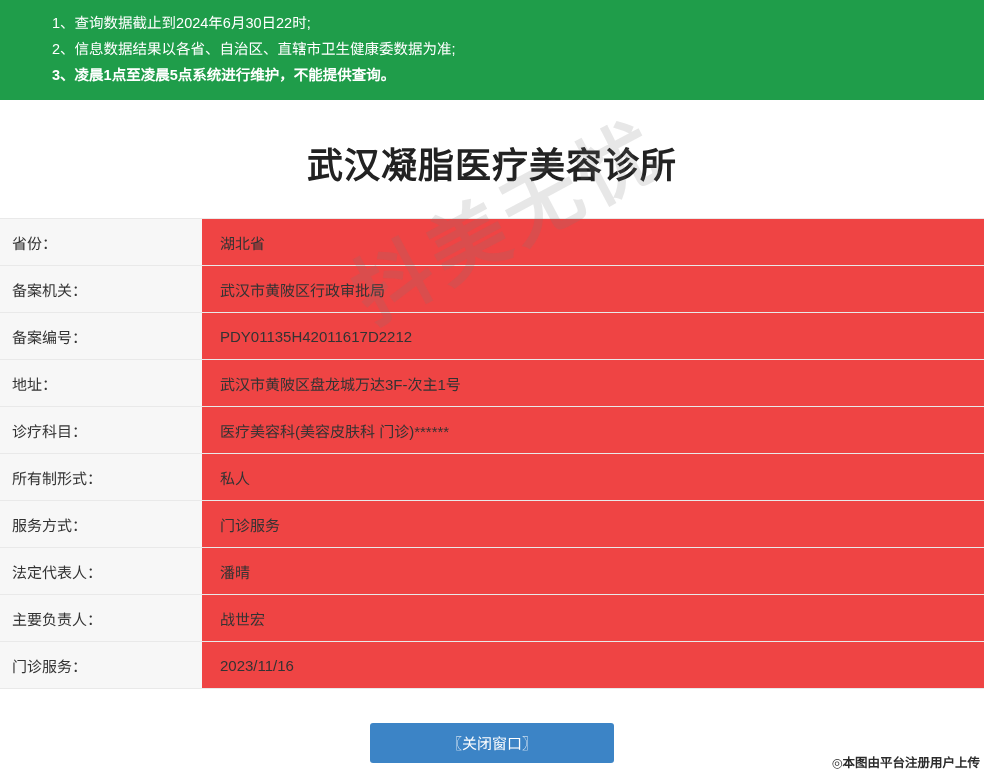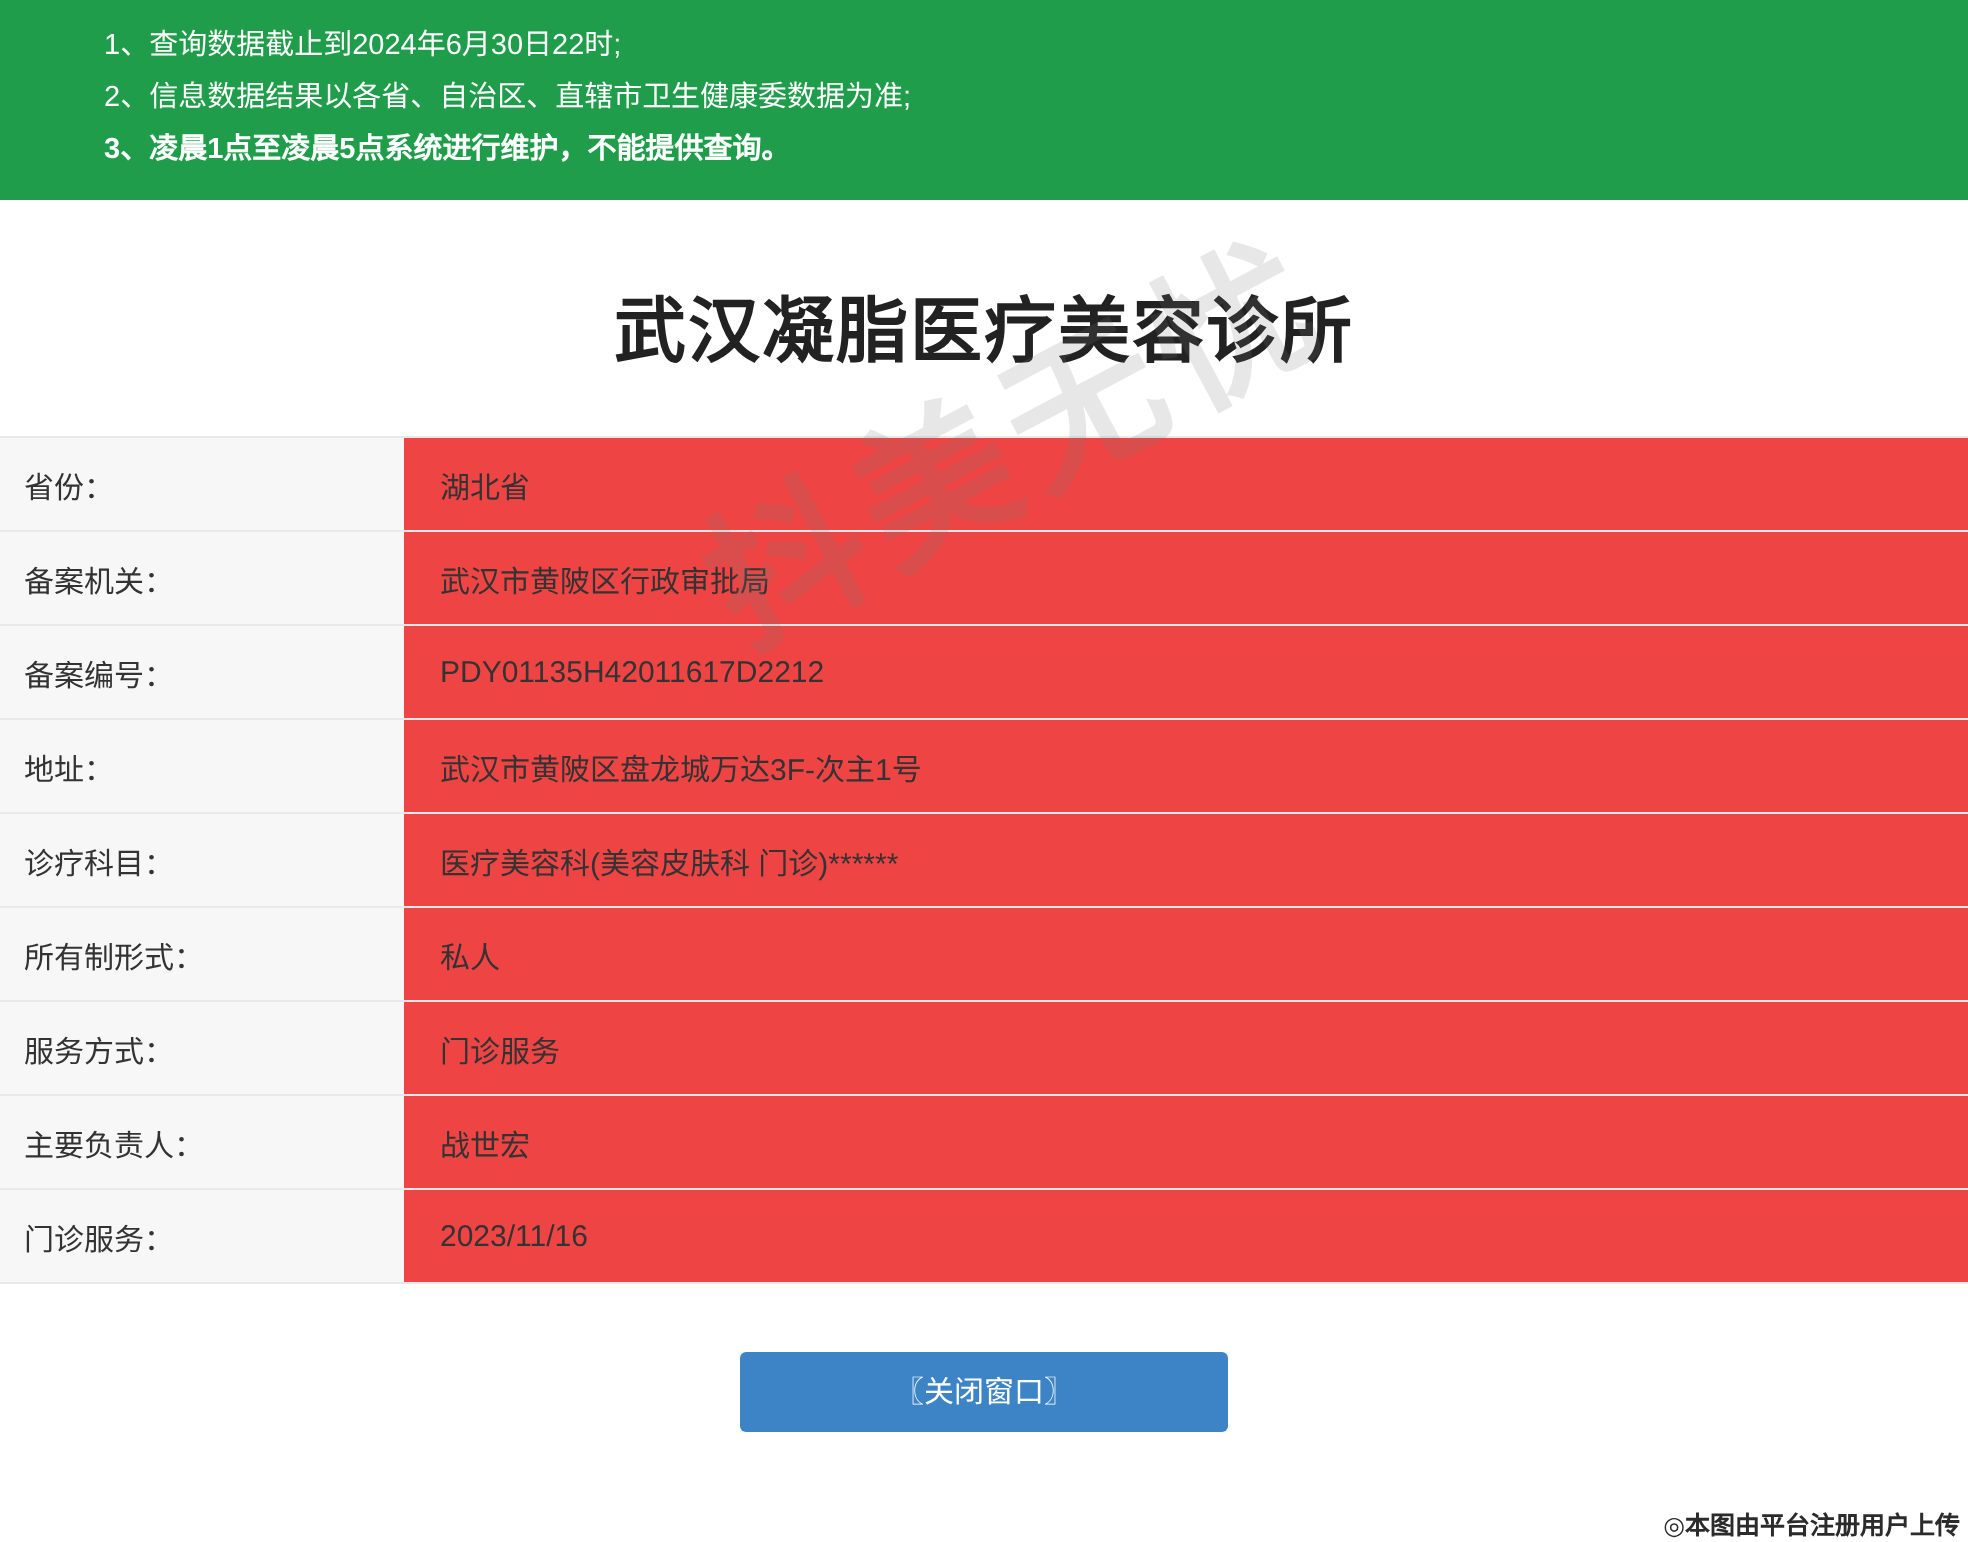--- a/index.html
+++ b/index.html
@@ -164,20 +164,24 @@
     </tr>
     <tr>
       <td class="label">所有制形式：</td>
       <td class="value">私人</td>
     </tr>
     <tr>
       <td class="label">服务方式：</td>
       <td class="value">门诊服务</td>
     </tr>
     <tr>
+      <td class="label">法定代表人：</td>
+      <td class="value">潘晴</td>
+    </tr>
+    <tr>
       <td class="label">主要负责人：</td>
       <td class="value">战世宏</td>
     </tr>
     <tr>
       <td class="label">门诊服务：</td>
       <td class="value">2023/11/16</td>
     </tr>
   </tbody>
 </table>
 

